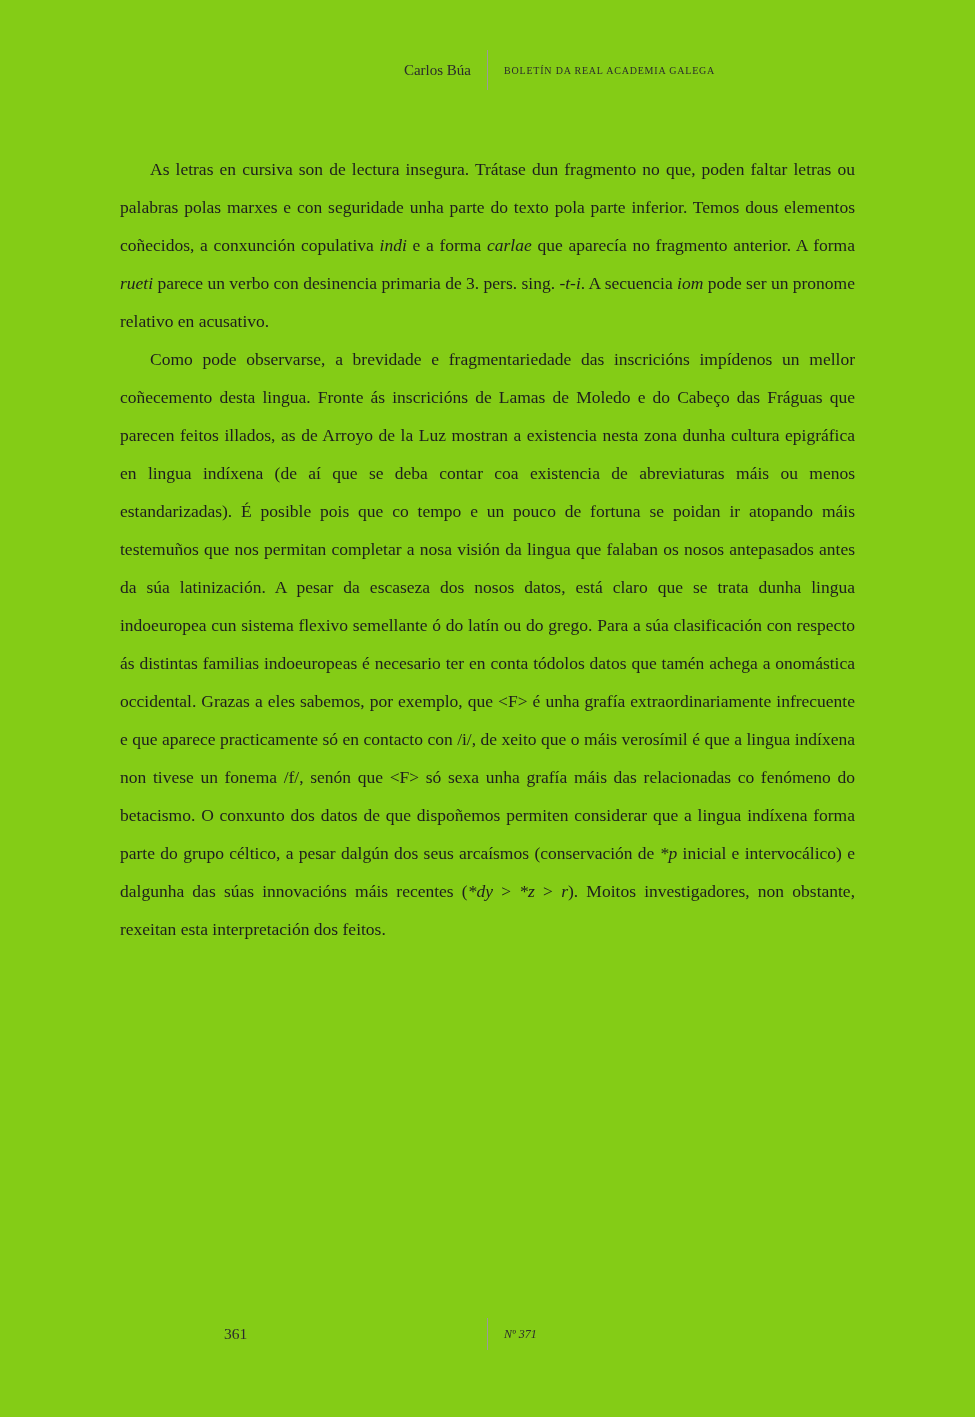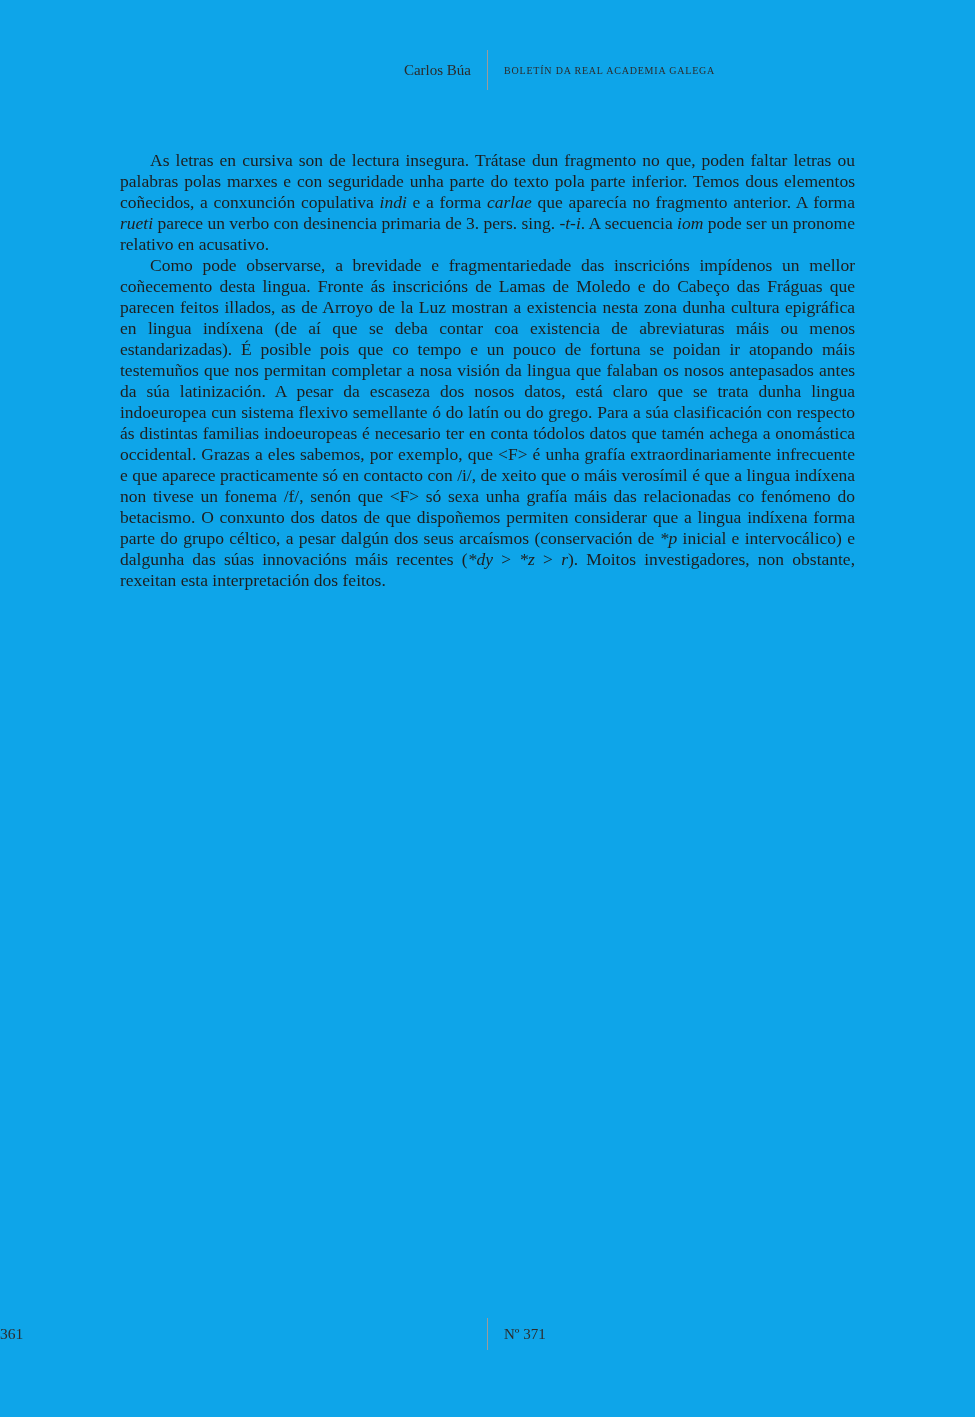--- a/index.html
+++ b/index.html
@@ -5,21 +5,21 @@
   html, body {
     margin: 0;
     padding: 0;
     background: #ffffff;
   }
   .page {
     position: relative;
     width: 975px;
     height: 1417px;
     margin: 0 auto;
-    background: #0ea5e9;
+    background: #84cc16;
     font-family: "Liberation Serif", "DejaVu Serif", serif;
     color: #1e1e1e;
     overflow: hidden;
   }
 
   
   .header {
     position: absolute;
     top: 50px;
     left: 0;
@@ -49,21 +49,21 @@
     color: #2c2c2c;
   }
 
   
   .body-text {
     position: absolute;
     top: 150px;
     left: 120px;
     width: 735px;
     font-size: 17.5px;
-    line-height: 21px;
+    line-height: 38px;
     text-align: justify;
     color: #1e1e1e;
   }
   .body-text p.para {
     margin: 0;
     padding: 0;
     text-indent: 30px;
   }
   .body-text em {
     font-style: italic;
@@ -74,36 +74,37 @@
     position: absolute;
     top: 1318px;
     left: 0;
     width: 100%;
     display: flex;
     align-items: center;
     justify-content: center;
   }
   .footer-page {
     flex: 1;
-    text-align: left;
+    text-align: center;
     padding-right: 16px;
     font-size: 15.5px;
     color: #2c2c2c;
   }
   .footer-divider {
     width: 1px;
     height: 32px;
     background: #9b9b9b;
   }
   .footer-issue {
     flex: 1;
     text-align: left;
     padding-left: 16px;
-    font-size: 15px;
+    font-size: 12px;
     color: #2c2c2c;
+    font-style: italic;
   }
 </style>
 </head>
 <body>
 
 <div class="page">
 
   <div class="header">
     <div class="header-author">Carlos Búa</div>
     <div class="header-divider"></div>

